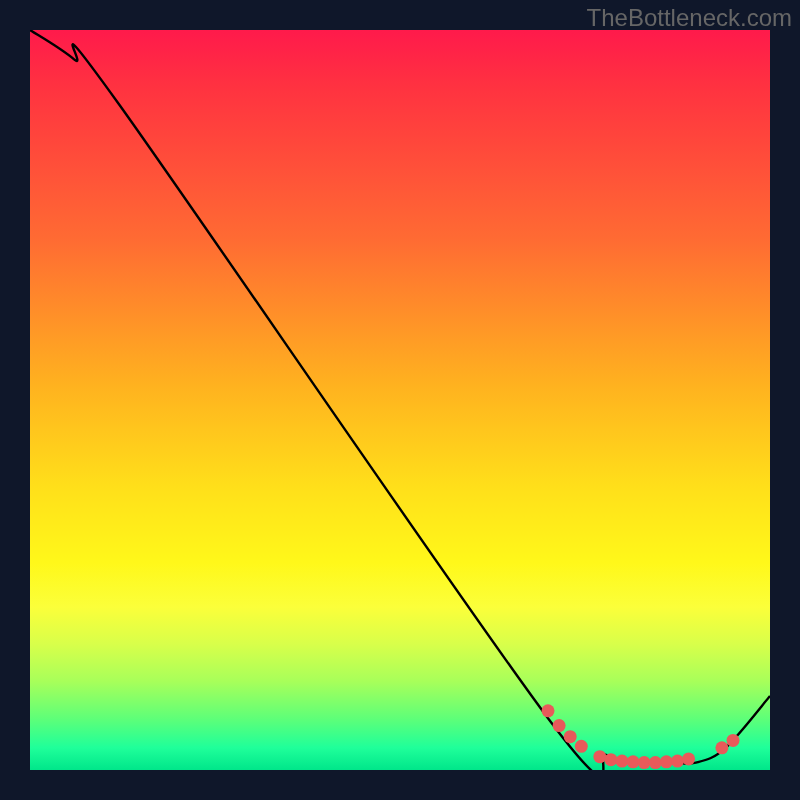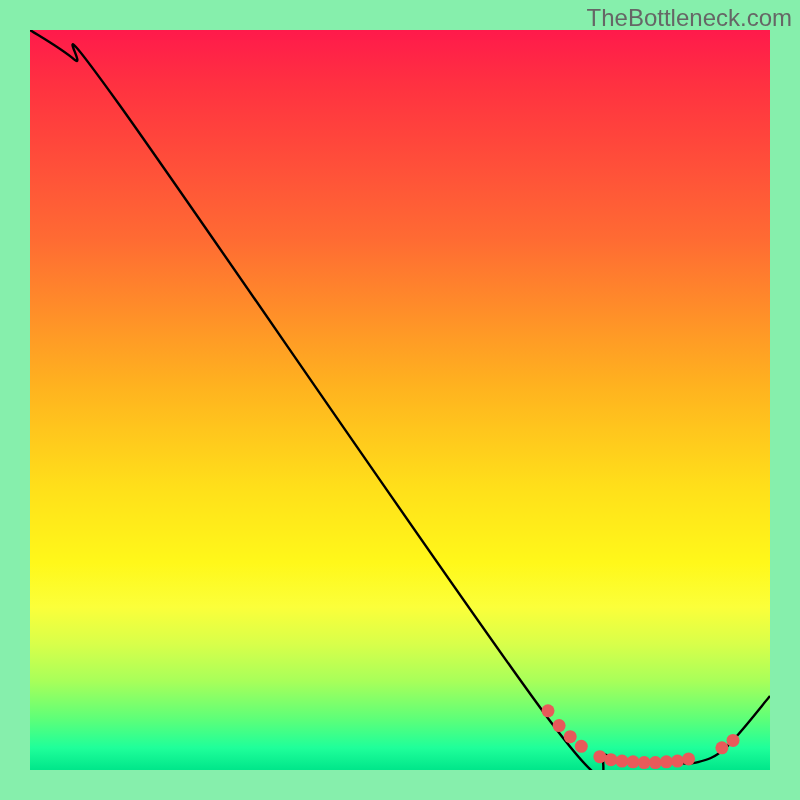--- a/index.html
+++ b/index.html
@@ -8,21 +8,21 @@
     width: 800px;
     height: 800px;
     background: #000;
     overflow: hidden;
     font-family: Arial, Helvetica, sans-serif;
   }
   .frame {
     position: relative;
     width: 800px;
     height: 800px;
-    background: #86efac;
+    background: #0f172a;
   }
   .watermark {
     position: absolute;
     top: 4px;
     right: 8px;
     color: #666;
     font-size: 24px;
     font-weight: 500;
     z-index: 10;
     user-select: none;

